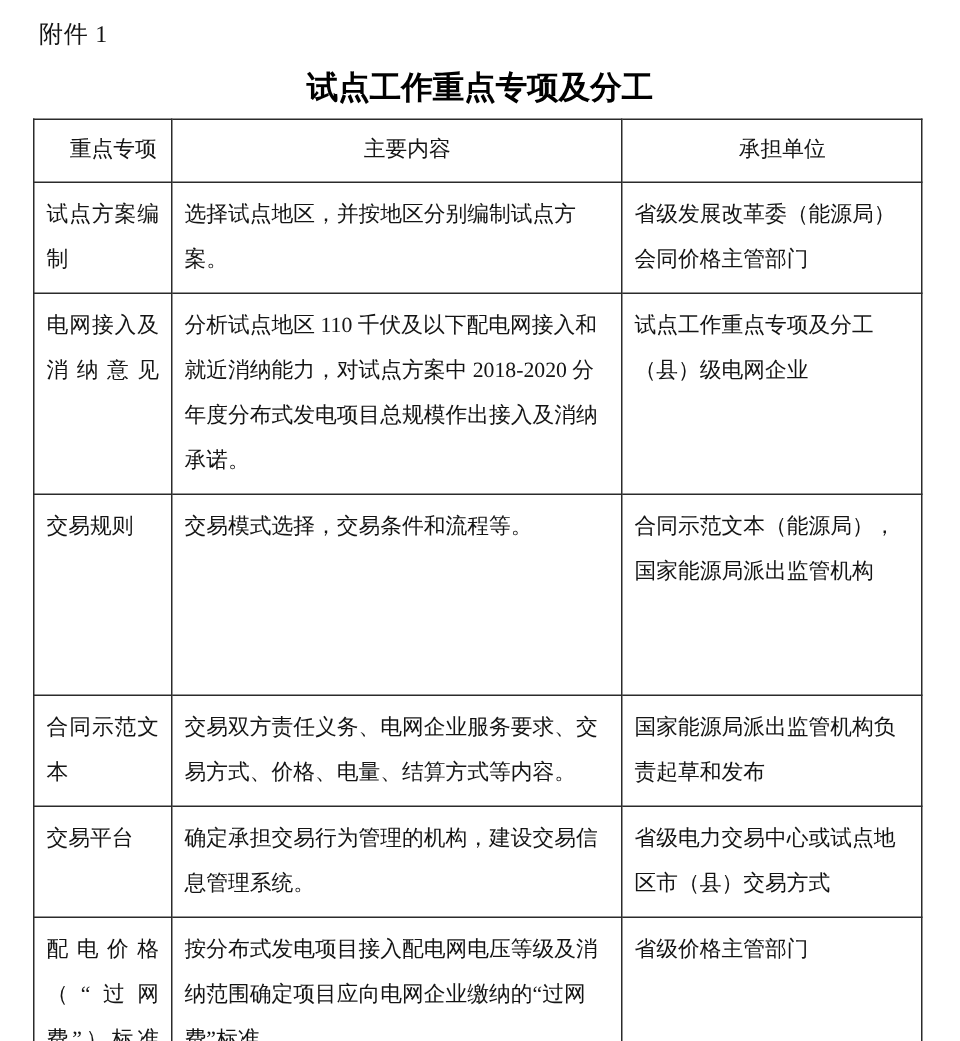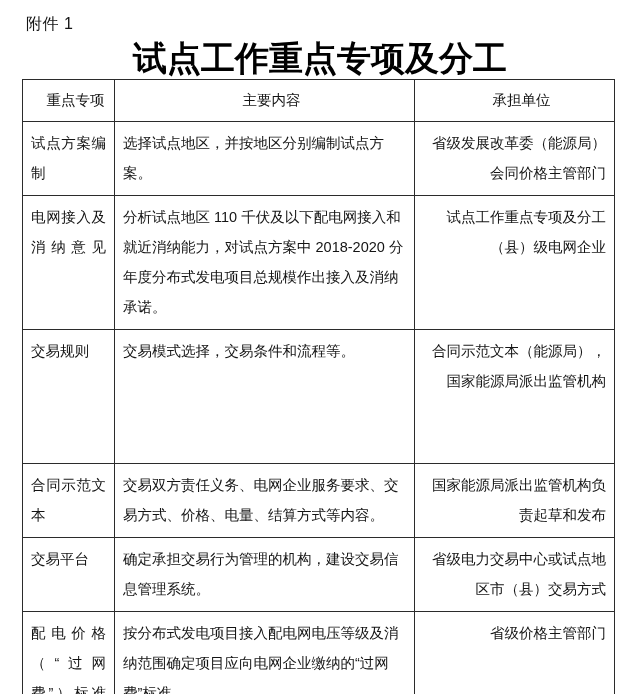--- a/index.html
+++ b/index.html
@@ -13,20 +13,21 @@
     font-family: "Liberation Sans", "DejaVu Sans", sans-serif;
     color: #1a1a1a;
     overflow: hidden;
   }
 
   .page {
     position: relative;
     width: 640px;
     height: 694px;
     box-sizing: border-box;
+    font-family: Liberation Serif, serif;
   }
 
   
   .attachment-label {
     position: absolute;
     left: 26px;
     top: 14px;
     font-size: 16px;
     letter-spacing: 0.5px;
     line-height: 20px;
@@ -34,21 +35,21 @@
     color: #141414;
   }
 
   
   .doc-title {
     position: absolute;
     left: 0;
     top: 42px;
     width: 640px;
     text-align: center;
-    font-size: 34px;
+    font-size: 21px;
     font-weight: bold;
     letter-spacing: 0px;
     line-height: 32px;
     color: #000000;
   }
 
   
   .table-wrap {
     position: absolute;
     left: 22px;
@@ -101,21 +102,21 @@
     text-align: left;
     text-align-last: left;
   }
 
   td.col-body {
     text-align: left;
     word-break: break-all;
   }
 
   td.col-unit {
-    text-align: right;
+    text-align: left;
     word-break: break-all;
     padding-left: 9px;
   }
 
   
   tr.r-hdr   td { height: 22px; padding-left: 20px; }
   tr.r1      td { height: 60px; }
   tr.r2      td { height: 120px; }
   tr.r3      td { height: 120px; }
   tr.r4      td { height: 60px; }

